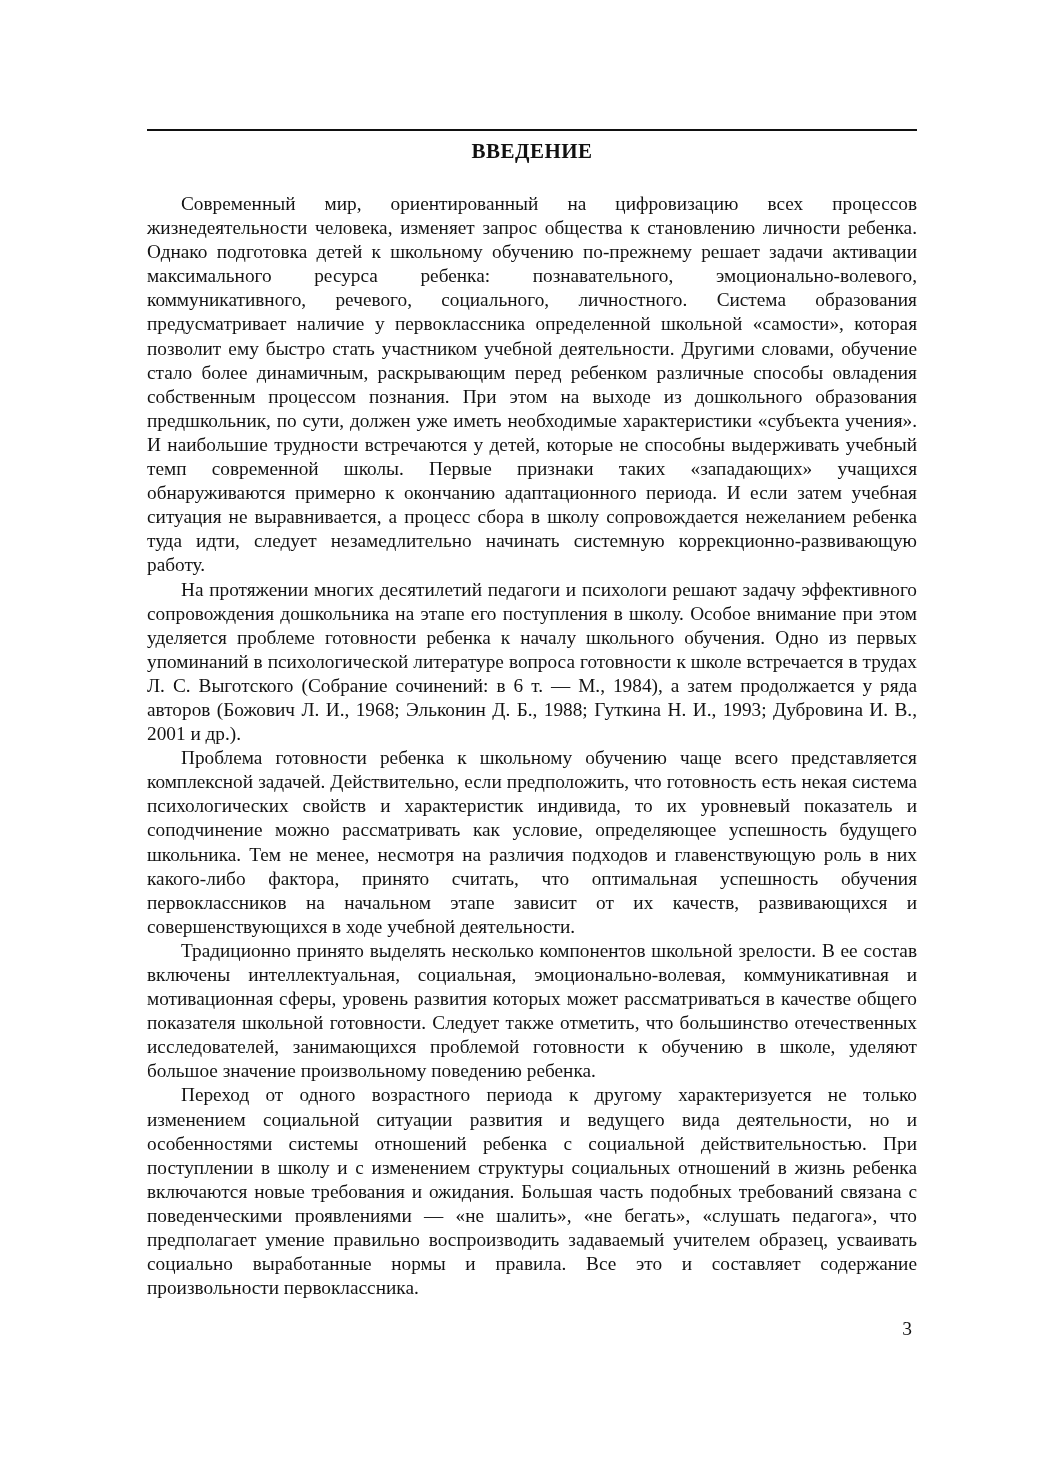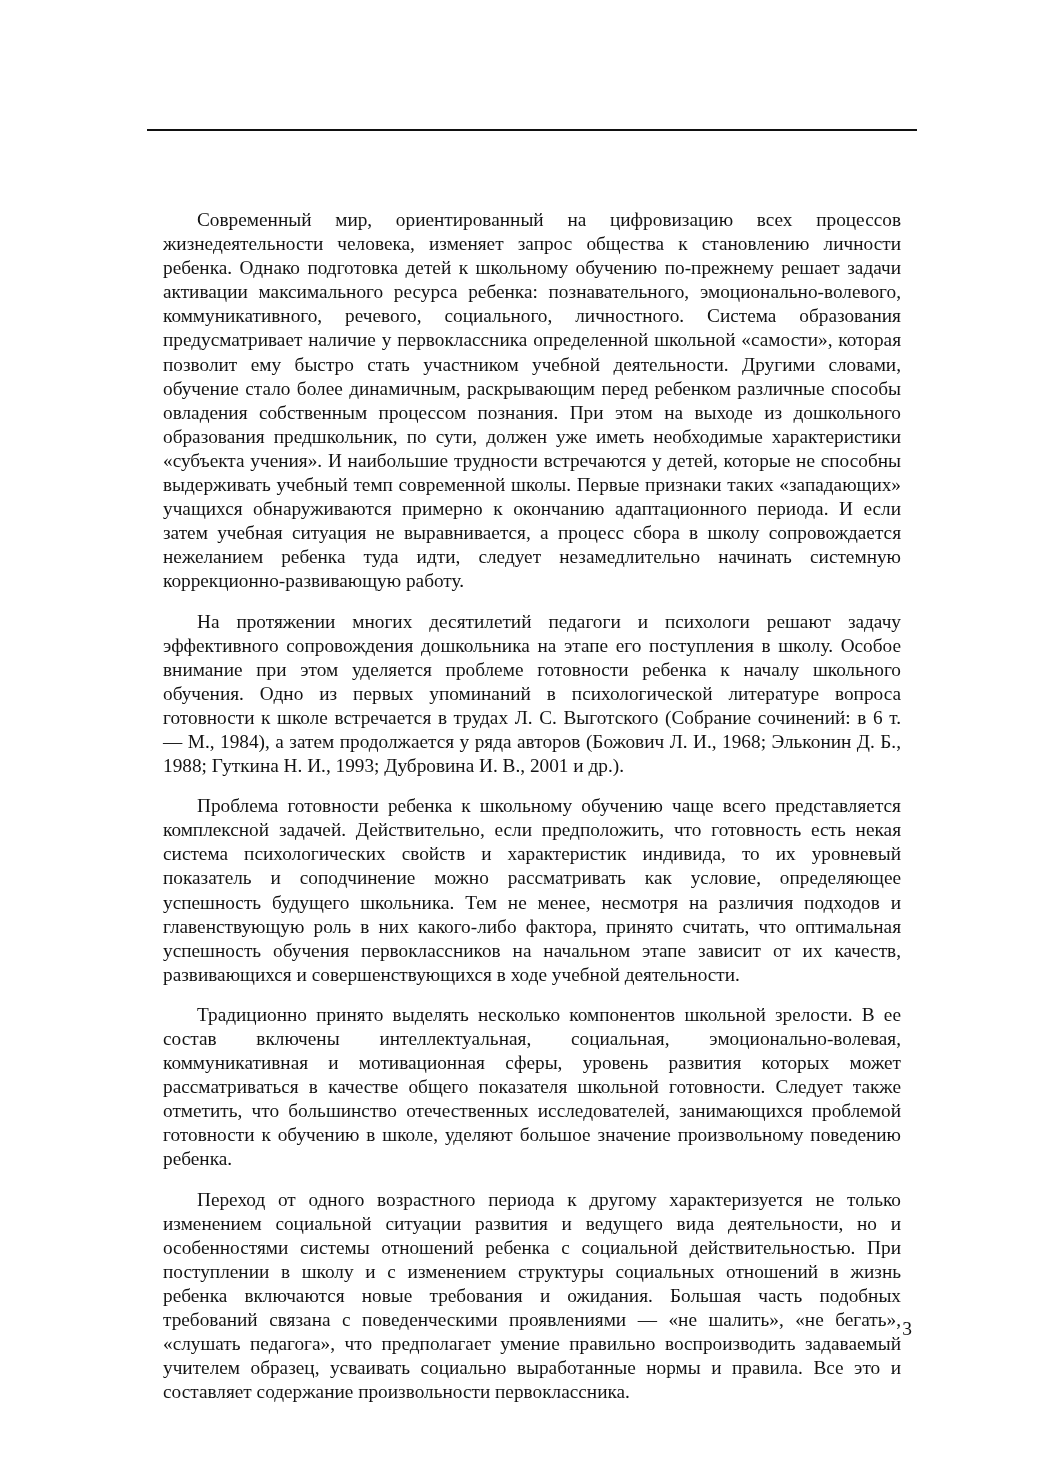--- a/index.html
+++ b/index.html
@@ -43,39 +43,40 @@
     left: 147px;
     top: 192px;
     width: 770px;
     font-size: 19.3px;
     line-height: 24.1px;
     text-align: justify;
     text-justify: inter-word;
     color: #131313;
   }
   .content p {
-    margin: 16px;
+    margin: 0;
     padding: 0;
     text-indent: 34px;
   }
   .content .italic {
   }
   .page-number {
     position: absolute;
     top: 1318px;
     right: 150px;
     font-size: 19.5px;
     color: #131313;
   }
 </style>
 </head>
 <body>
 
 <div class="page">
   <hr class="top-rule">
+  <h1 class="page-title">ВВЕДЕНИЕ</h1>
   <div class="content">
       <p><span>Современный мир, ориентированный на цифровизацию всех процессов жизнедеятельности человека, изменяет запрос общества к становлению личности ребенка. Однако подготовка детей к школьному обучению по-прежнему решает задачи активации максимального ресурса ребенка: познавательного, эмоционально-волевого, коммуникативного, речевого, социального, личностного. Система образования предусматривает наличие у первоклассника определенной школьной «самости», которая позволит ему быстро стать участником учебной деятельности. Другими словами, обучение стало более динамичным, раскрывающим перед ребенком различные способы овладения собственным процессом познания. При этом на выходе из дошкольного образования предшкольник, по сути, должен уже иметь необходимые характеристики «субъекта учения». И наибольшие трудности встречаются у детей, которые не способны выдерживать учебный темп современной школы. Первые признаки таких «западающих» учащихся обнаруживаются примерно к окончанию адаптационного периода. И если затем учебная ситуация не выравнивается, а процесс сбора в школу сопровождается нежеланием ребенка туда идти, следует незамедлительно начинать системную коррекционно-развивающую работу.</span></p>
       <p><span>На протяжении многих десятилетий педагоги и психологи решают задачу эффективного сопровождения дошкольника на этапе его поступления в школу. Особое внимание при этом уделяется проблеме готовности ребенка к началу школьного обучения. Одно из первых упоминаний в психологической литературе вопроса готовности к школе встречается в трудах Л. С. Выготского (Собрание сочинений: в 6 т. — М., 1984), а затем продолжается у ряда авторов (Божович Л. И., 1968; Эльконин Д. Б., 1988; Гуткина Н. И., 1993; Дубровина И. В., 2001 и др.).</span></p>
       <p><span>Проблема готовности ребенка к школьному обучению чаще всего представляется комплексной задачей. Действительно, если предположить, что </span><span class="italic">готовность</span><span> есть некая система психологических свойств и характеристик индивида, то их уровневый показатель и соподчинение можно рассматривать как условие, определяющее успешность будущего школьника. Тем не менее, несмотря на различия подходов и главенствующую роль в них какого-либо фактора, принято считать, что оптимальная успешность обучения первоклассников на начальном этапе зависит от их качеств, развивающихся и совершенствующихся в ходе учебной деятельности.</span></p>
       <p><span>Традиционно принято выделять несколько компонентов школьной зрелости. В ее состав включены интеллектуальная, социальная, эмоционально-волевая, коммуникативная и мотивационная сферы, уровень развития которых может рассматриваться в качестве общего показателя школьной готовности. Следует также отметить, что большинство отечественных исследователей, занимающихся проблемой готовности к обучению в школе, уделяют большое значение произвольному поведению ребенка.</span></p>
       <p><span>Переход от одного возрастного периода к другому характеризуется не только изменением социальной ситуации развития и ведущего вида деятельности, но и особенностями системы отношений ребенка с социальной действительностью. При поступлении в школу и с изменением структуры социальных отношений в жизнь ребенка включаются новые требования и ожидания. Большая часть подобных требований связана с поведенческими проявлениями — «не шалить», «не бегать», «слушать педагога», что предполагает умение правильно воспроизводить задаваемый учителем образец, усваивать социально выработанные нормы и правила. Все это и составляет содержание произвольности первоклассника.</span></p>
     </div>
   <div class="page-number">3</div>
 </div>
 

